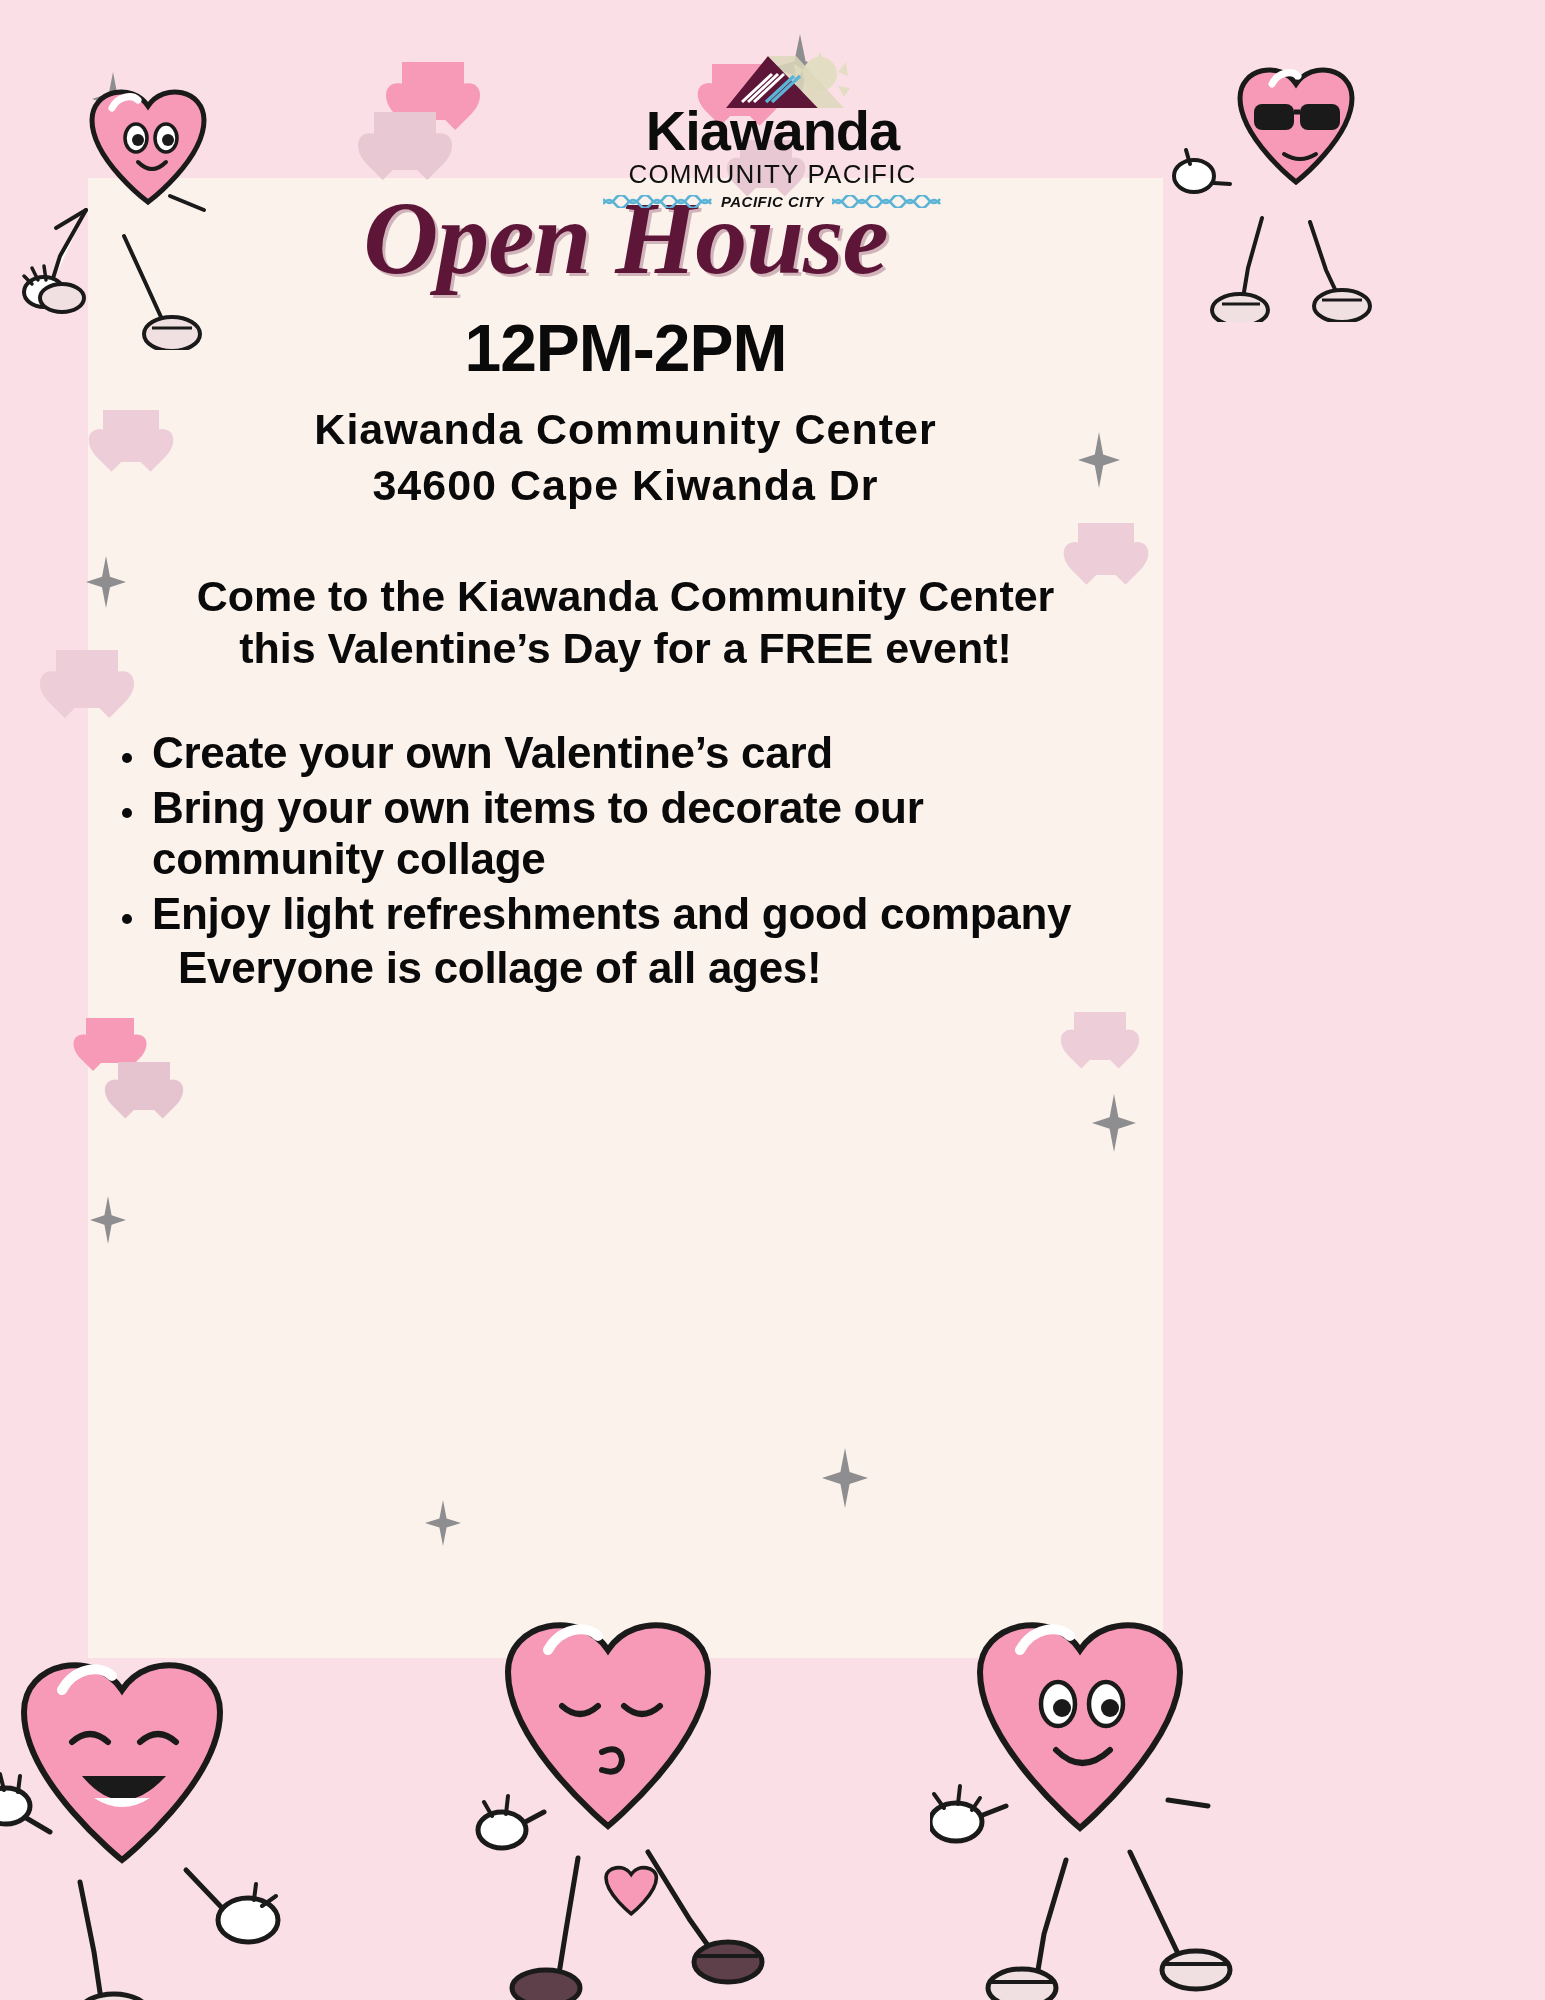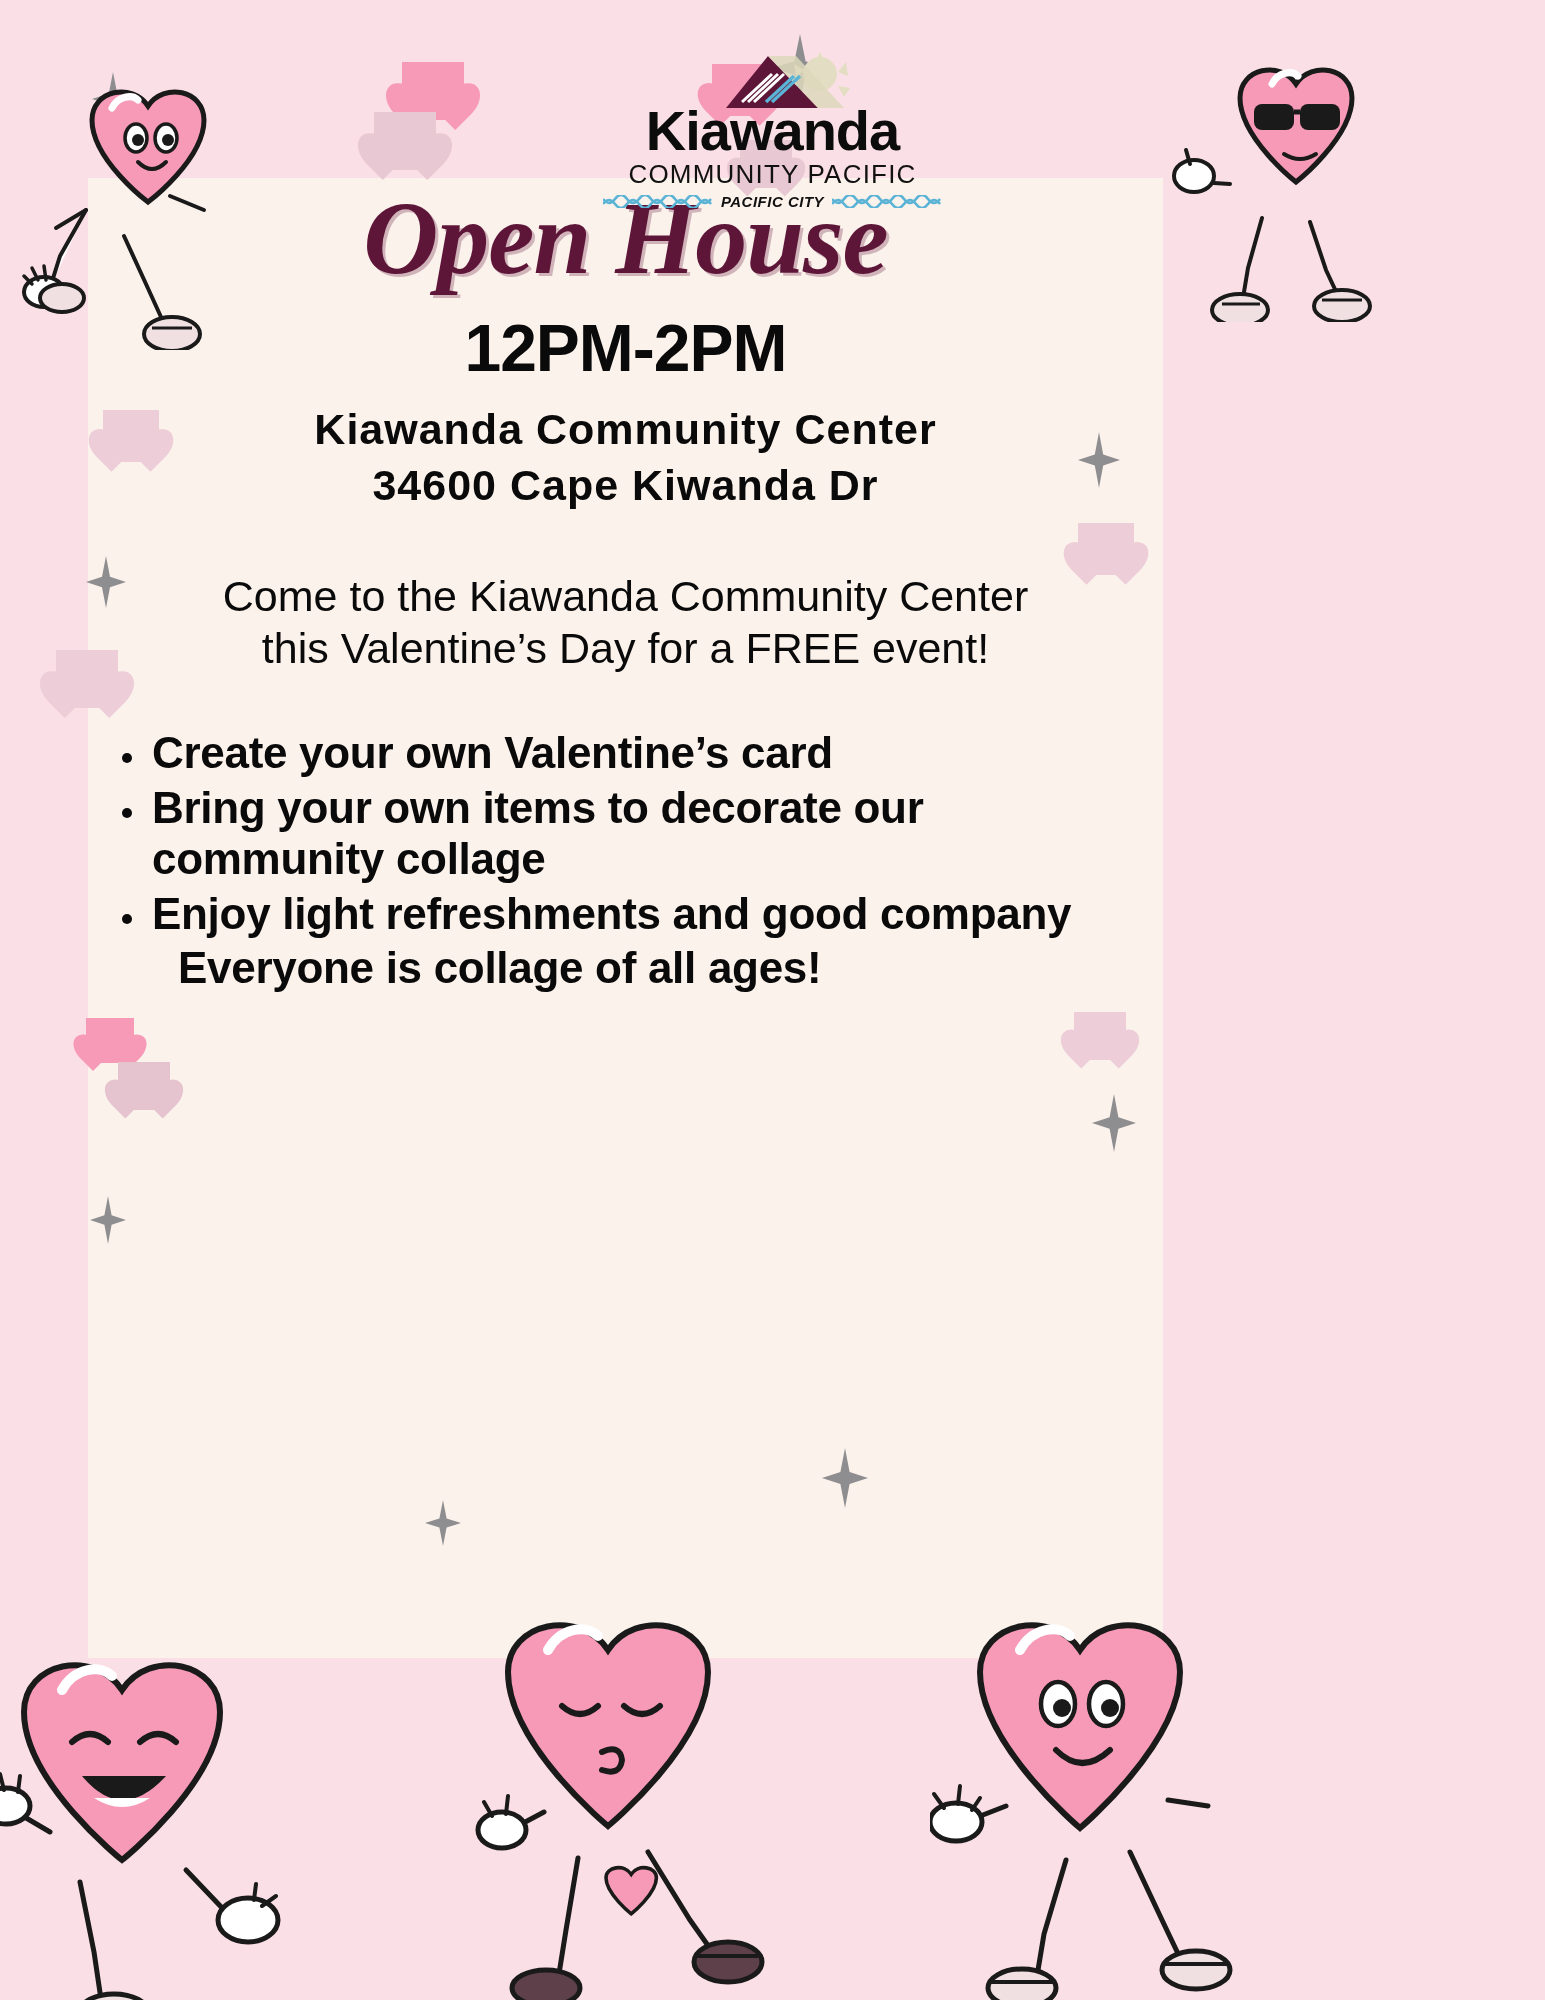--- a/index.html
+++ b/index.html
@@ -148,21 +148,21 @@
     font-family: "Liberation Sans", sans-serif;
     font-weight: 700;
     font-size: 43px;
     color: #0a0a0a;
     line-height: 1.3;
     letter-spacing: 1px;
     margin-top: 16px;
   }
   .lede {
     font-family: "Liberation Sans", sans-serif;
-    font-weight: 400;
+    font-weight: 700;
     font-size: 43px;
     color: #0a0a0a;
     line-height: 1.22;
     letter-spacing: 0px;
     margin-top: 56px;
   }
   .bullets {
     list-style: none;
     margin: 52px 0 0 0;
     padding: 0 4px 0 28px;

